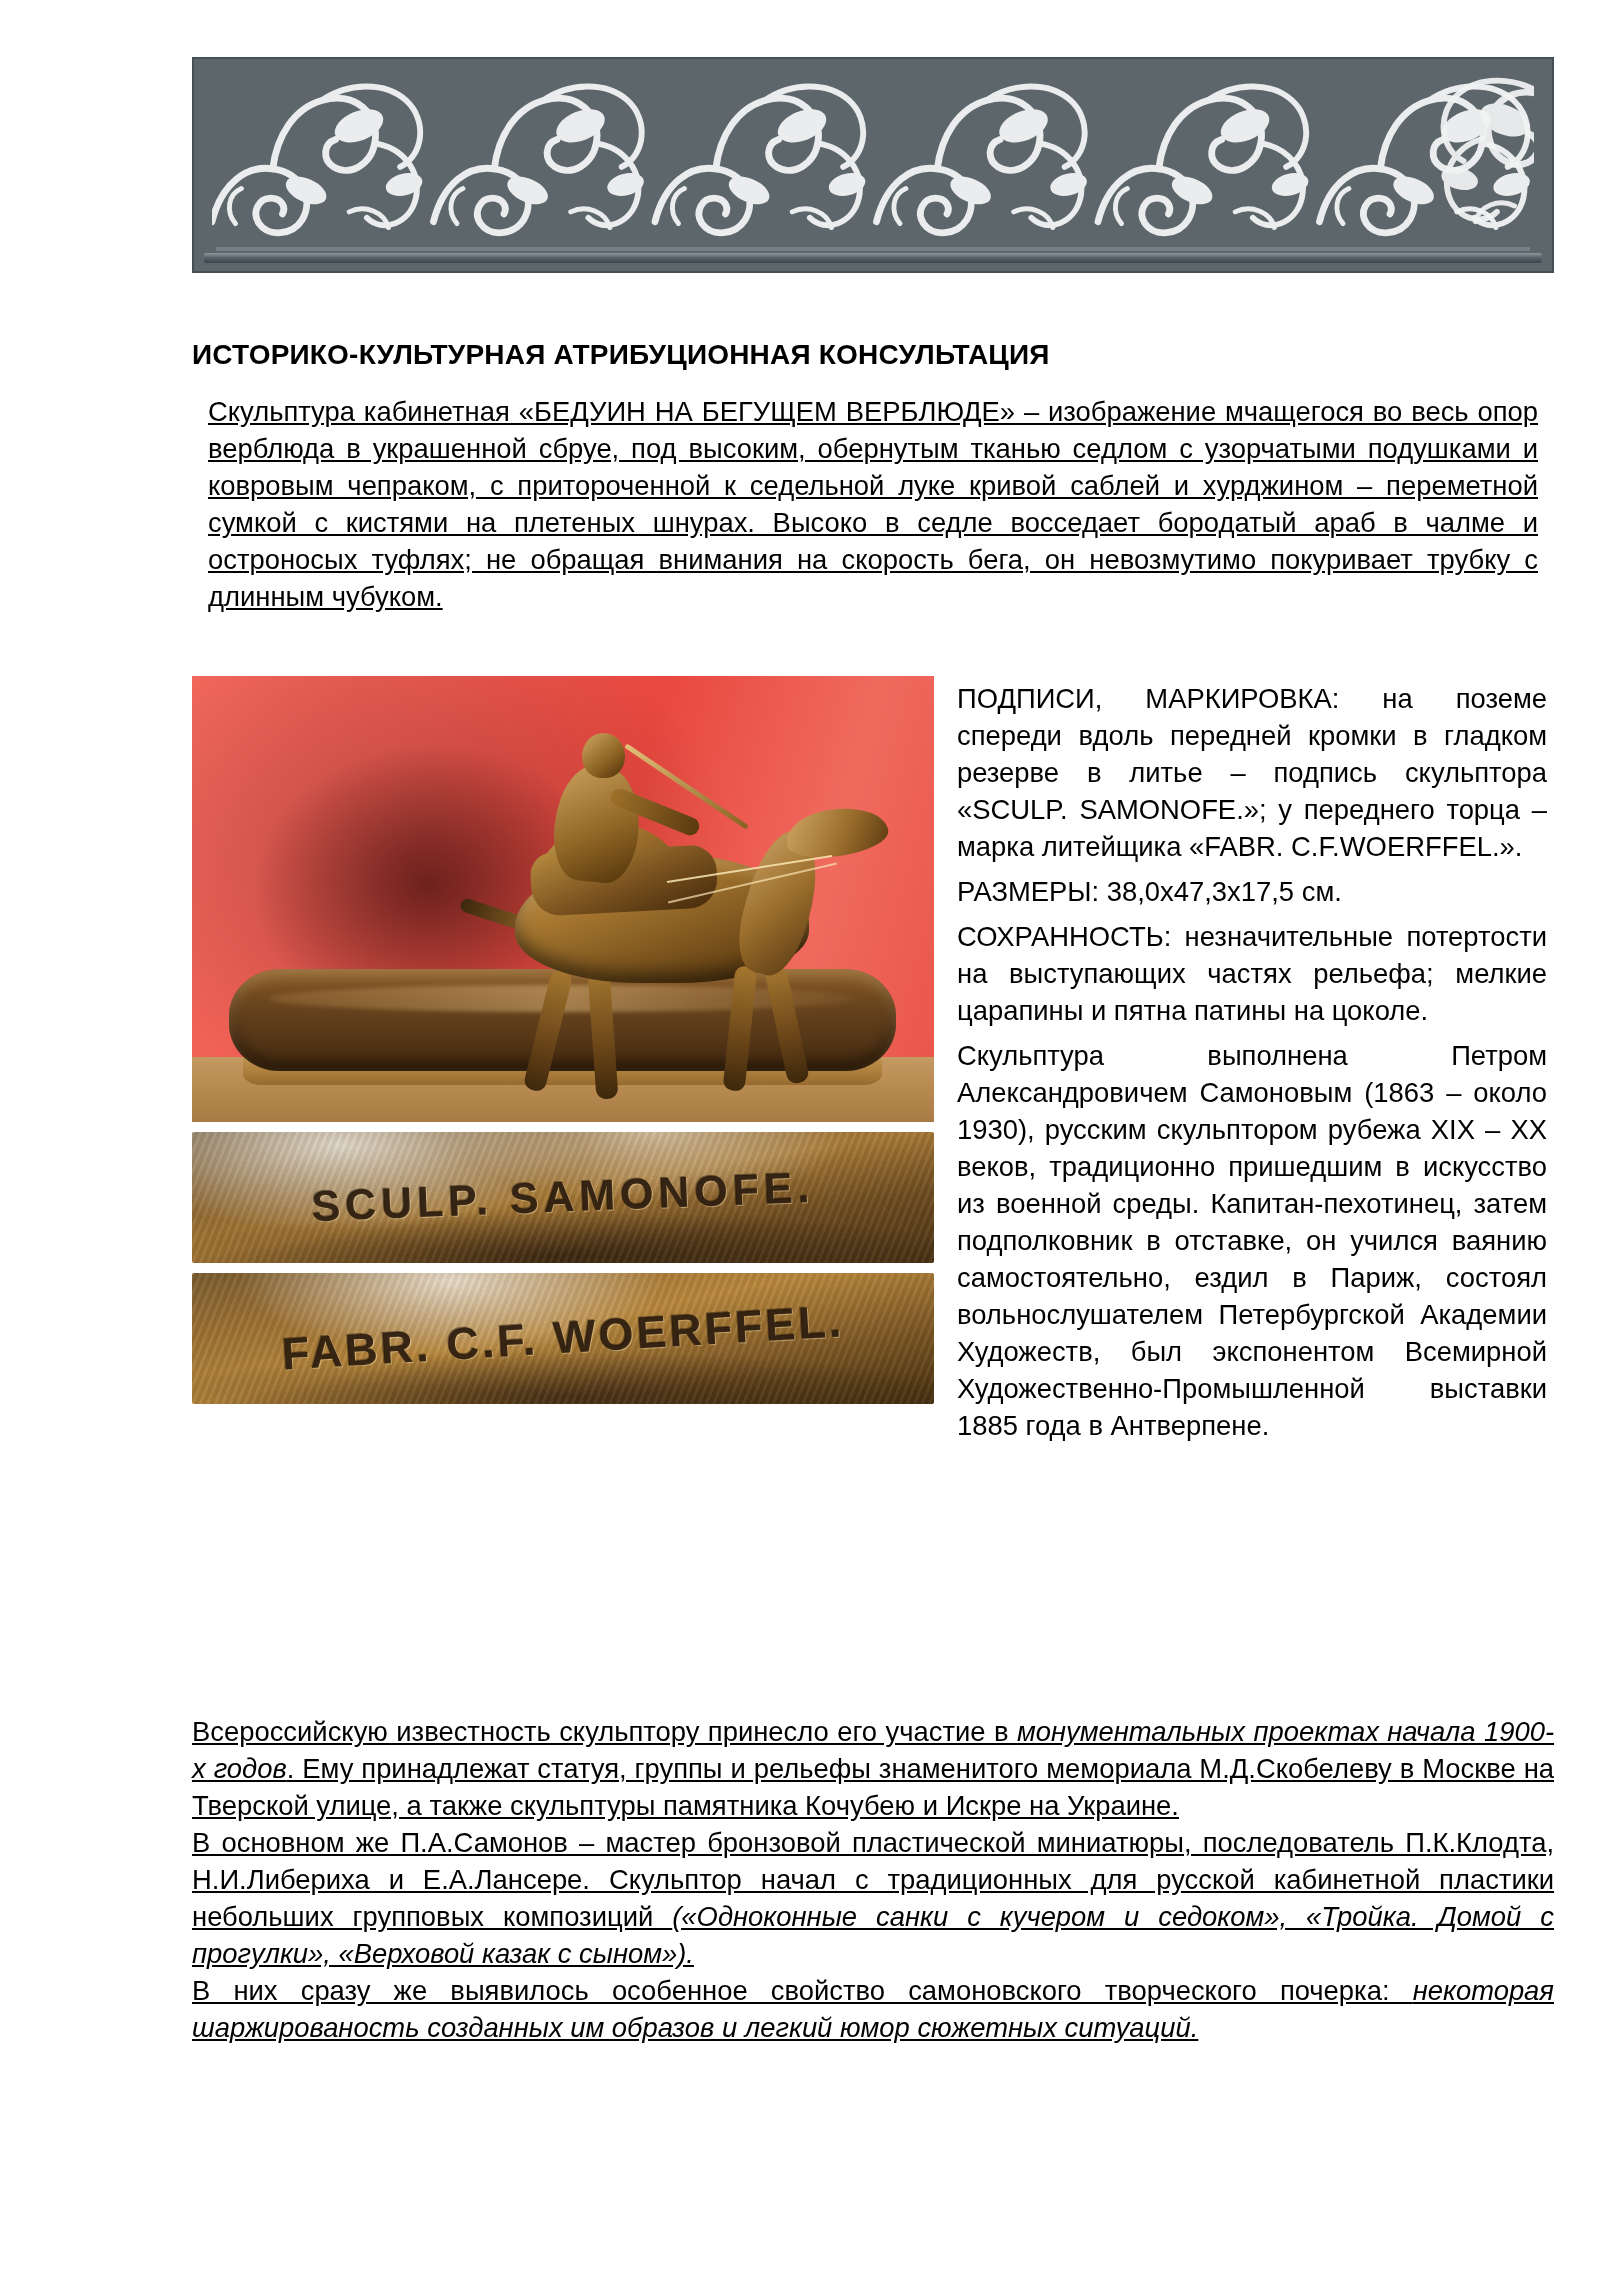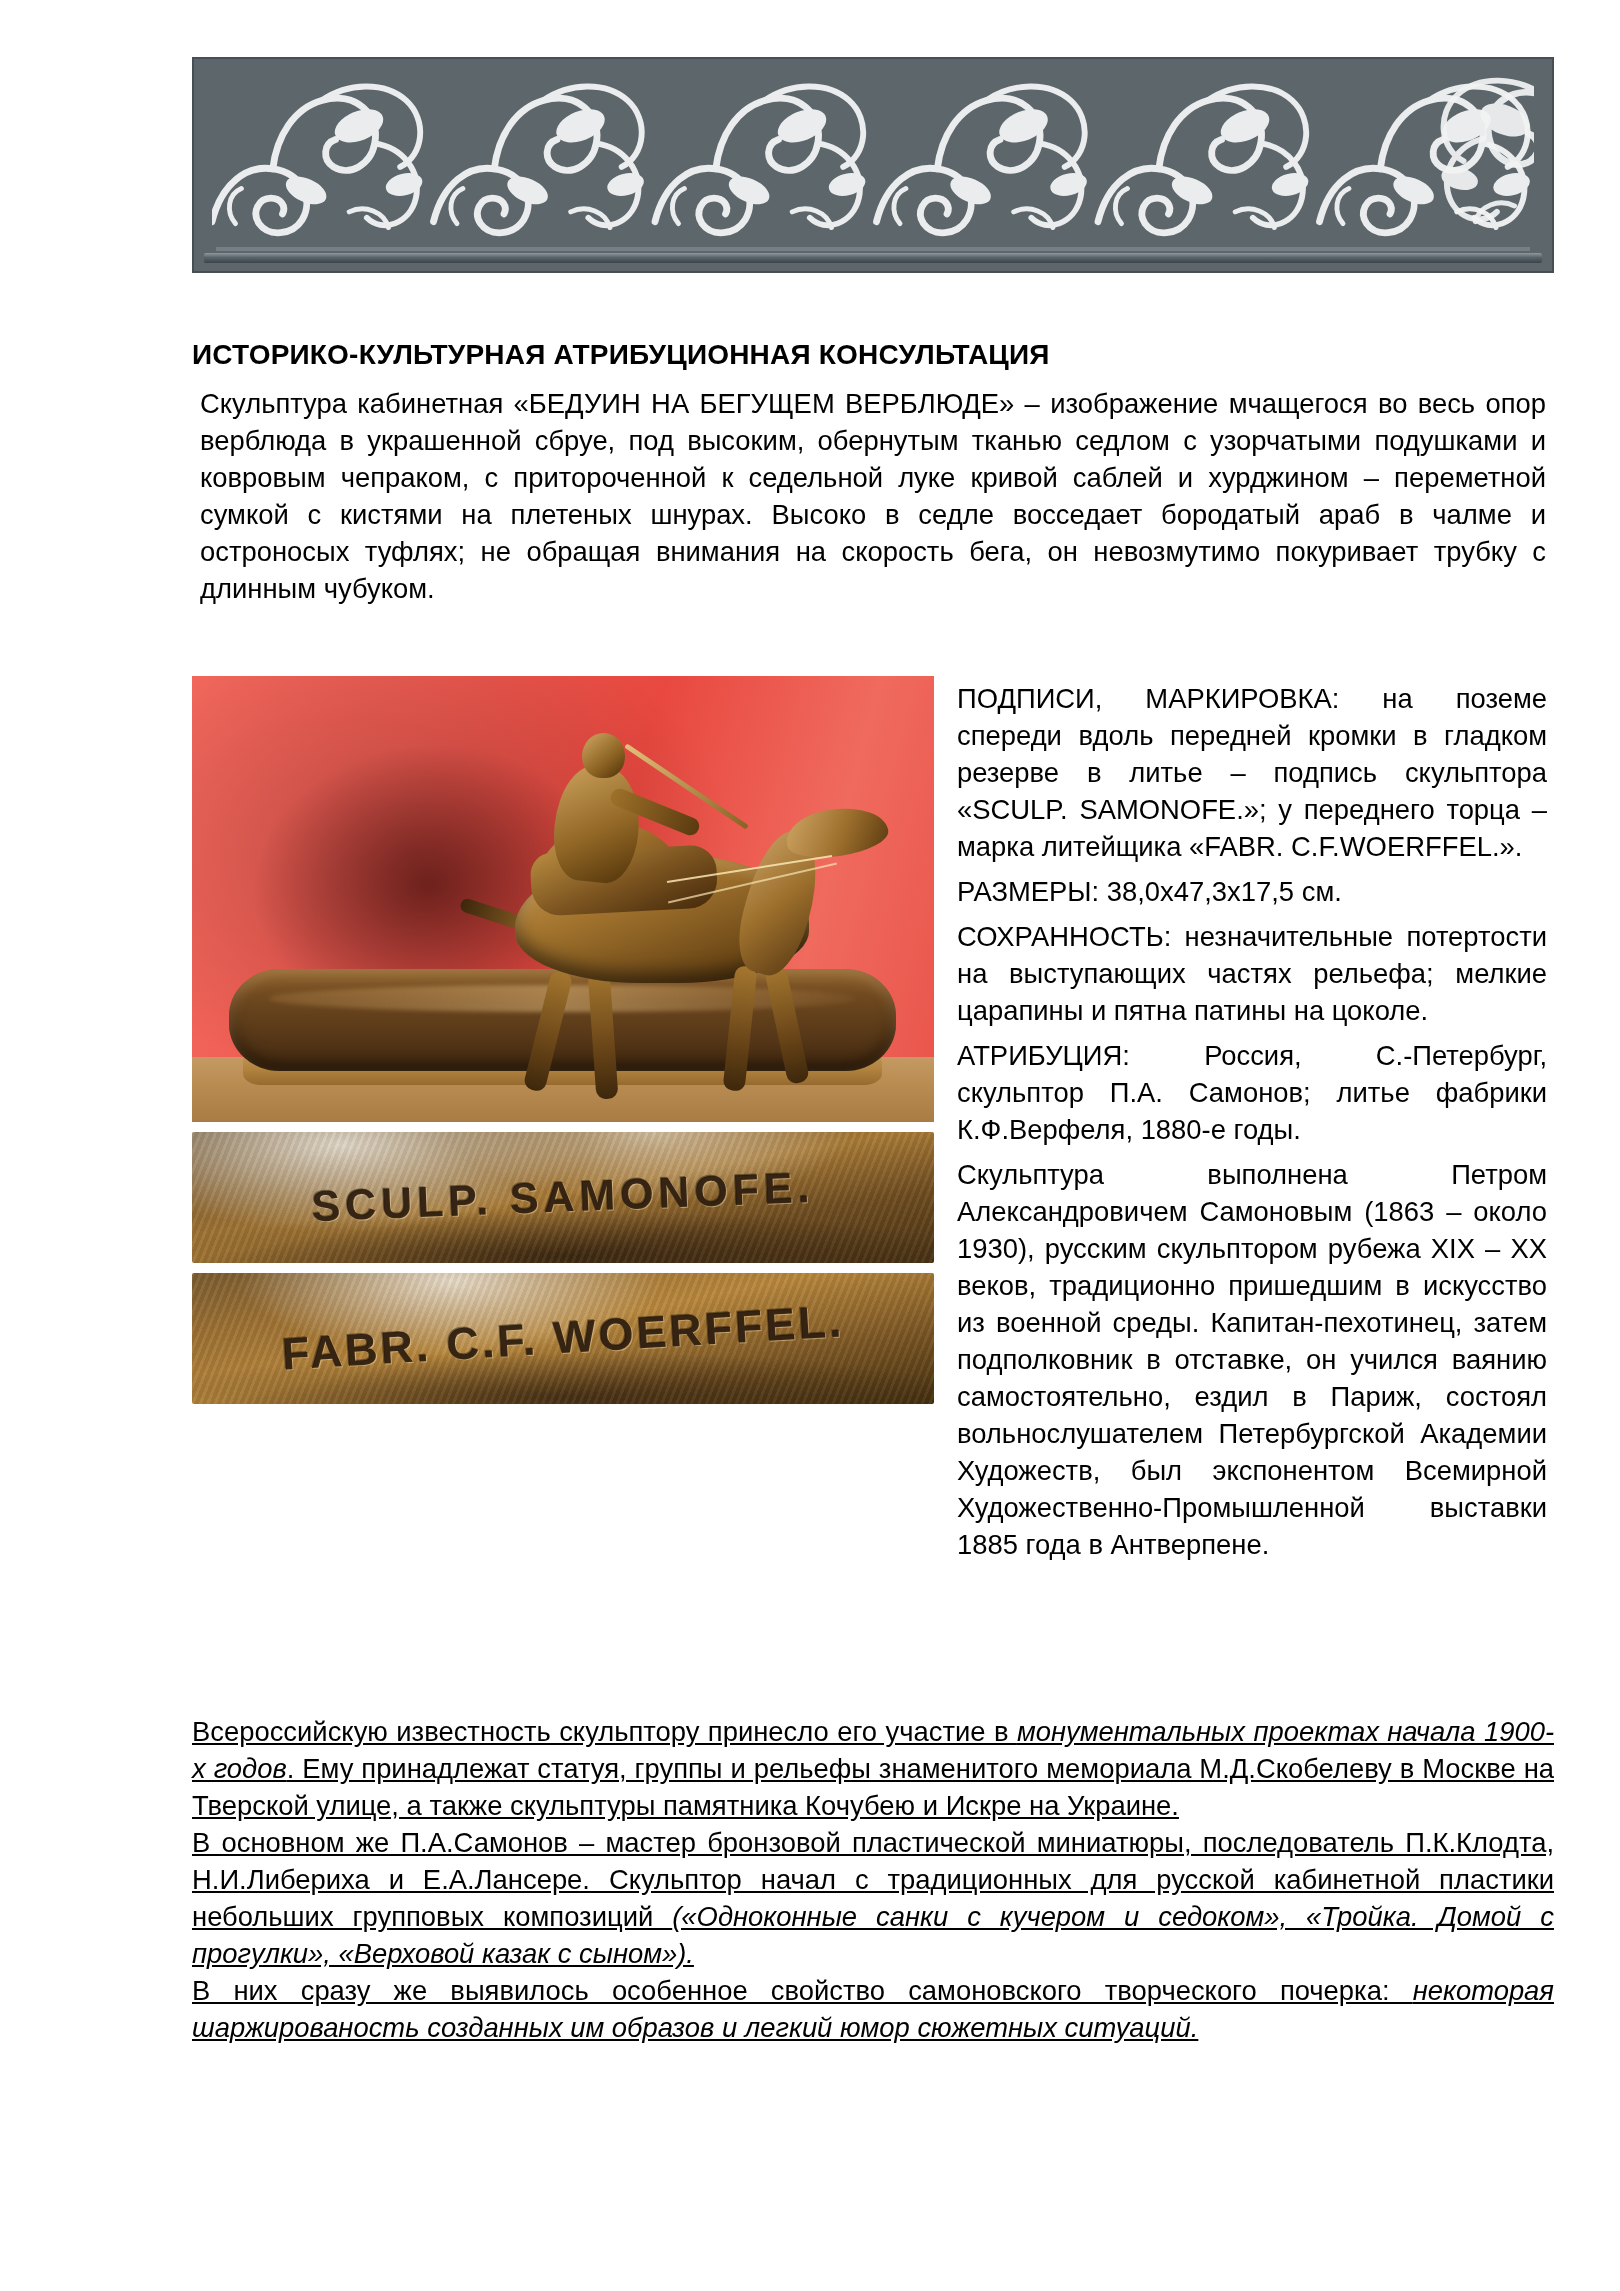--- a/index.html
+++ b/index.html
@@ -86,21 +86,21 @@
   .intro-block {
     position: absolute;
     left: 192px;
     top: 377px;
     width: 1362px;
     font-size: 27.4px;
     line-height: 37px;
     text-align: justify;
     text-justify: inter-word;
   }
-  .intro-block p { margin: 8px; }
+  .intro-block p { margin: 16px; text-decoration: underline; }
 
   
   .mid-left {
     position: absolute;
     left: 192px;
     top: 676px;
     width: 745px;
   }
   .mid-right {
     position: absolute;
@@ -428,21 +428,20 @@
       <div class="insc-bg"></div>
       <div class="insc-text">FABR. C.F. WOERFFEL.</div>
     </div>
 
   </div>
 
   <div class="mid-right">
     <p>ПОДПИСИ, МАРКИРОВКА: на поземе спереди вдоль передней кромки в гладком резерве в литье – подпись скульптора «SCULP. SAMONOFE.»; у переднего торца –  марка литейщика «FABR. C.F.WOERFFEL.».</p>
     <p>РАЗМЕРЫ: 38,0х47,3х17,5 см.</p>
     <p>СОХРАННОСТЬ: незначительные потертости на выступающих частях рельефа; мелкие царапины и пятна патины на цоколе.</p>
-    <p>АТРИБУЦИЯ: Россия, С.-Петербург, скульптор П.А. Самонов; литье фабрики К.Ф.Верфеля, 1880-е годы.</p>
     <p>Скульптура выполнена Петром Александровичем Самоновым (1863 – около 1930), русским скульптором рубежа XIX – XX веков, традиционно пришедшим в искусство из военной среды. Капитан-пехотинец, затем подполковник в отставке, он учился ваянию самостоятельно, ездил в Париж, состоял вольнослушателем Петербургской Академии Художеств, был экспонентом Всемирной Художественно-Промышленной выставки 1885  года в Антверпене.</p>
   </div>
 
   <div class="bottom-block">
     <p><span>Всероссийскую известность скульптору принесло его участие в </span><span class="it">монументальных проектах начала 1900-х годов</span><span>. Ему принадлежат статуя, группы и рельефы знаменитого мемориала М.Д.Скобелеву в Москве на Тверской улице, а также скульптуры памятника Кочубею и Искре на Украине.</span></p>
     <p><span>В основном же П.А.Самонов – мастер бронзовой пластической миниатюры, последователь П.К.Клодта, Н.И.Либериха и Е.А.Лансере. Скульптор начал с традиционных для русской кабинетной пластики небольших групповых композиций </span><span class="it">(«Одноконные санки с кучером и седоком», «Тройка. Домой с прогулки», «Верховой казак с сыном»).</span></p>
     <p><span>В них сразу же выявилось особенное свойство самоновского творческого почерка: </span><span class="it">некоторая шаржированость созданных им образов и легкий юмор сюжетных ситуаций.</span></p>
   </div>
 
 </div>

